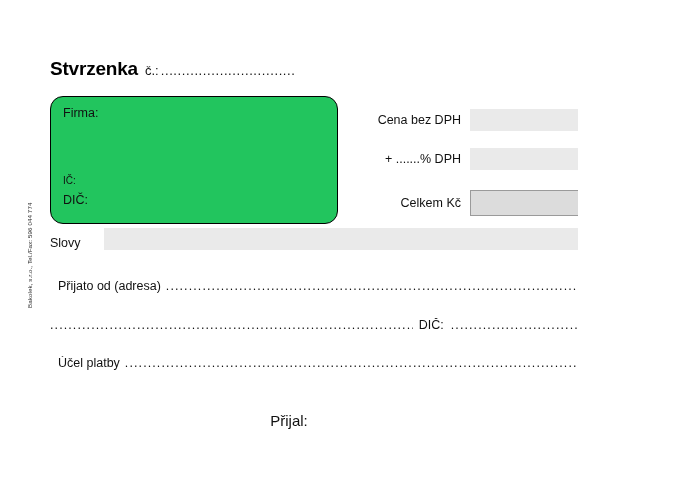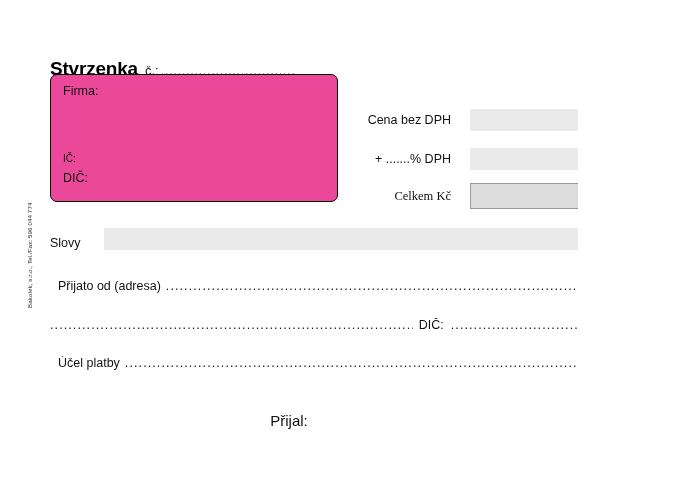--- a/index.html
+++ b/index.html
@@ -70,27 +70,27 @@
     align-items: baseline;
     font-size: 13px;
     color: #111;
   }
   .zedne-row .dots-inline { margin-left: 5px; }
 
   
   .firma-box {
     position: absolute;
     left: 50px;
-    top: 74px;
+    top: 96px;
     width: 288px;
     height: 128px;
     border: 1.4px solid #000;
-    border-radius: 7px;
+    border-radius: 13px;
     box-sizing: border-box;
-    background: #ec4899;
+    background: #22c55e;
   }
   .firma-label {
     position: absolute;
     left: 12px;
     top: 9px;
     font-size: 12.5px;
     color: #111;
   }
   .ic-label {
     position: absolute;
@@ -111,38 +111,38 @@
   .amount-row {
     position: absolute;
     display: flex;
     align-items: center;
   }
   .amount-label {
     font-size: 12.5px;
     color: #111;
     text-align: right;
     width: 112px;
-    padding-right: 19px;
+    padding-right: 9px;
     box-sizing: border-box;
     white-space: nowrap;
   }
   .amount-field {
     height: 22px;
     width: 173px;
     background: #eaeaea;
     box-sizing: border-box;
   }
   .amount-field.total {
     background: #dcdcdc;
     border: 1px solid #9a9a9a;
     height: 26px;
   }
   #row-cena  { left: 358px; top: 109px; }
   #row-dph   { left: 358px; top: 148px; }
-  #row-celkem{ left: 358px; top: 183px; font-family: Liberation Serif, serif; }
+  #row-celkem{ left: 358px; top: 190px; }
 
   
   .slovy-row {
     position: absolute;
     left: 50px;
     top: 228px;
     display: flex;
     align-items: flex-end;
   }
   .slovy-label {

